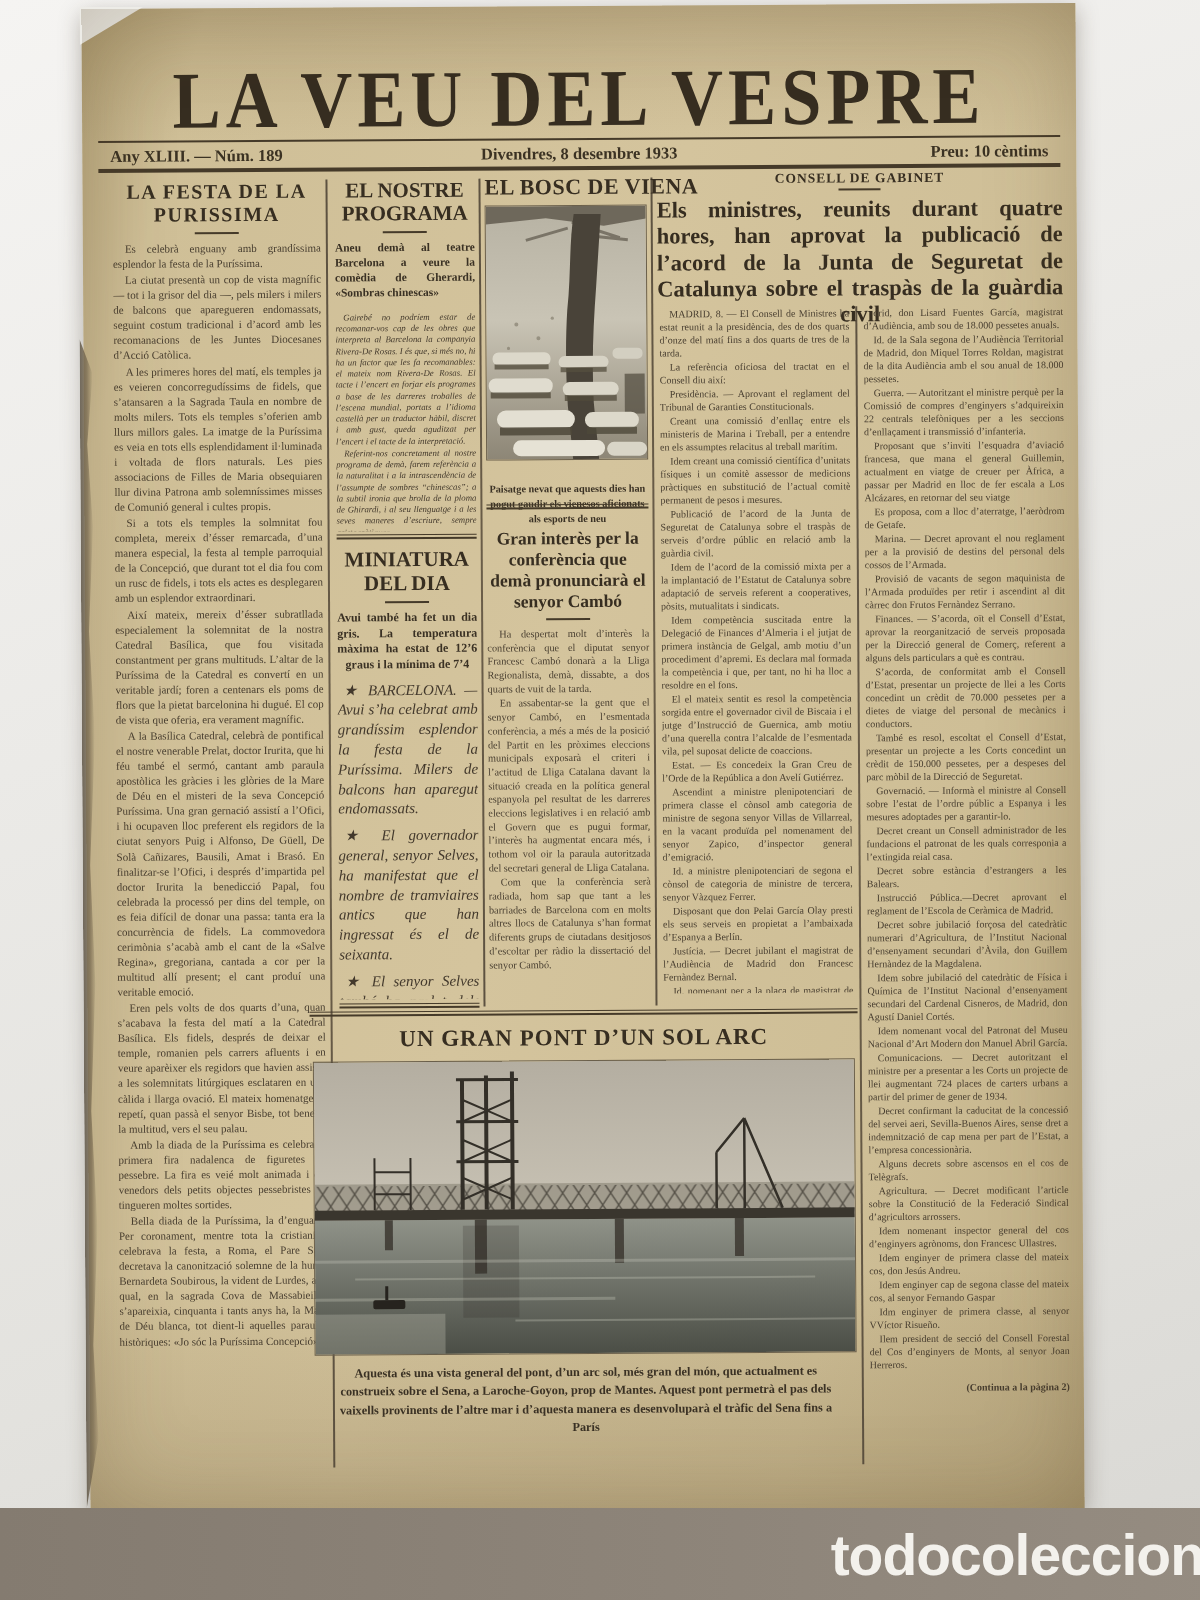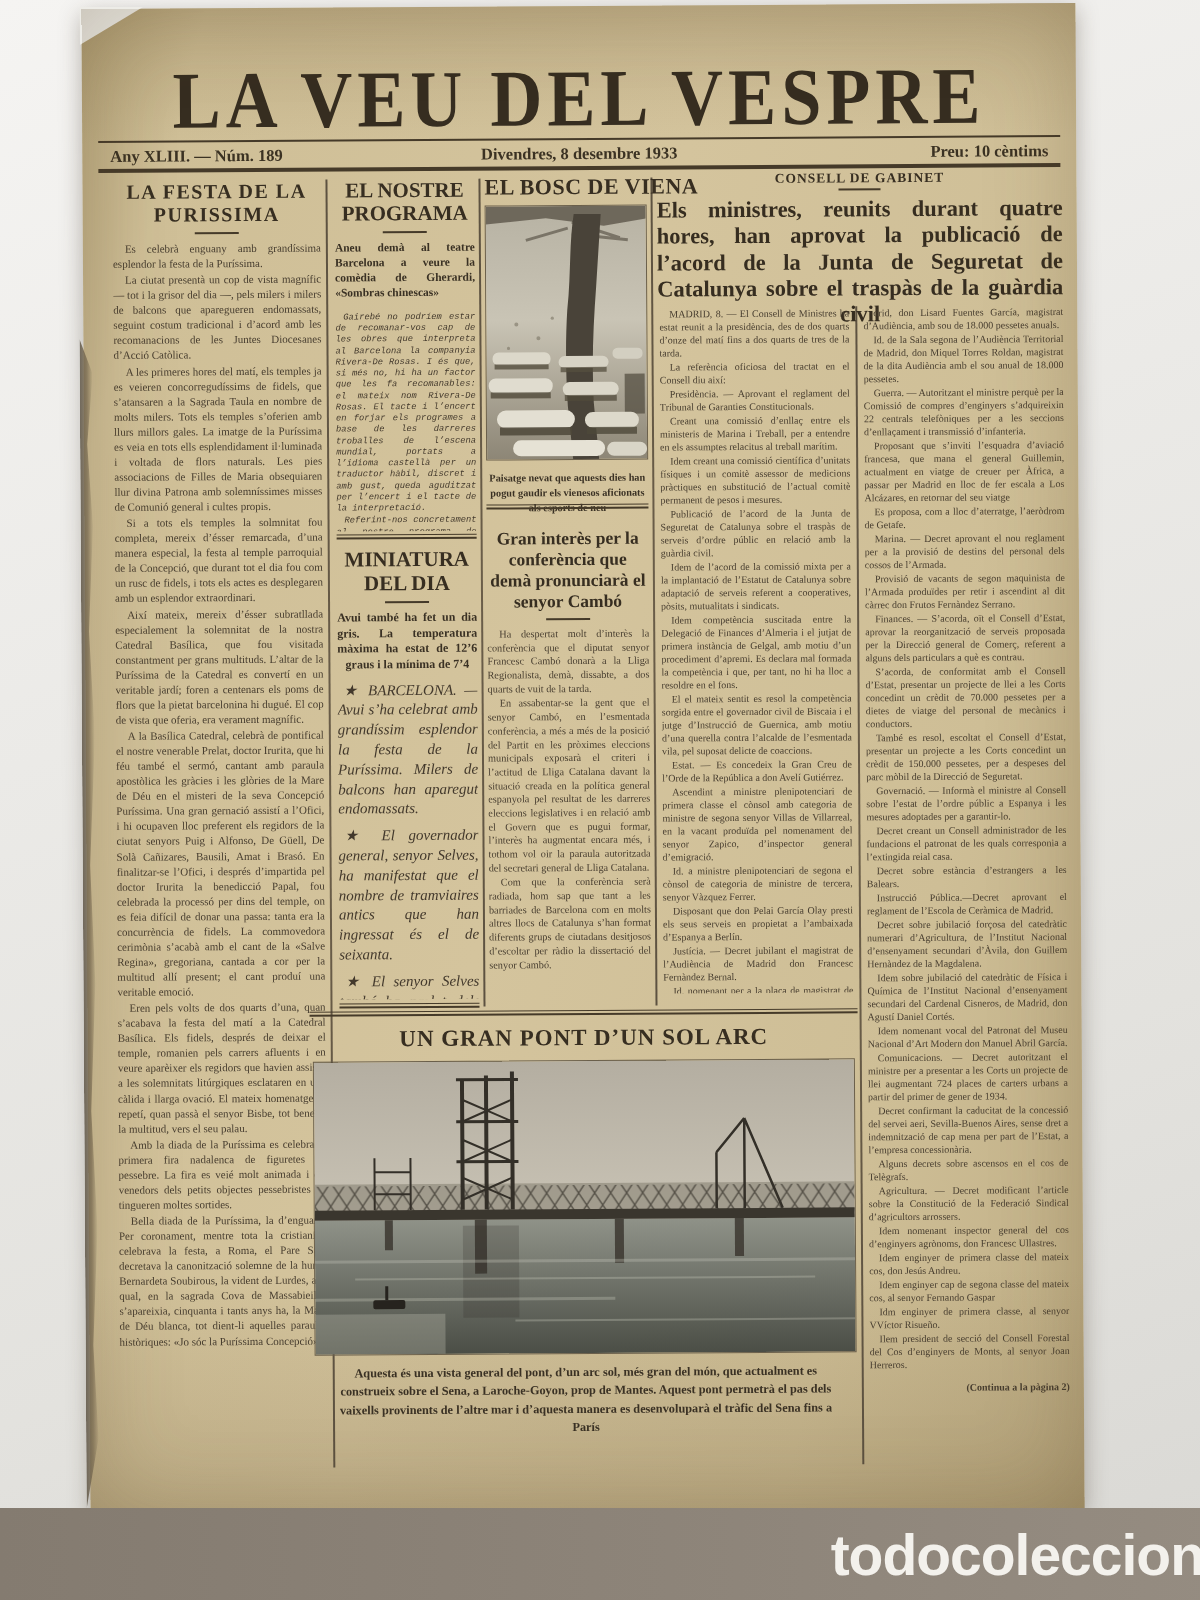--- a/index.html
+++ b/index.html
@@ -37,30 +37,30 @@
   .bodytext p{margin:0 0 1px;text-indent:12px;text-align:justify;}
   
   .col1{position:absolute;left:30px;top:172px;width:208px;height:1292px;overflow:hidden;}
   .col1 h2{font-size:20px;letter-spacing:1.5px;text-align:center;line-height:1.15;}
   .col1 .bodytext{font-size:11px;line-height:1.37;color:#473d2f;}
   .col2a{position:absolute;left:252px;top:172px;width:140px;height:352px;overflow:hidden;}
   .col2a h2{font-size:21px;text-align:center;line-height:1.1;}
   .deck{font-weight:bold;text-align:justify;color:#3a3124;}
   .col2a .deck{font-size:11.5px;line-height:1.3;margin-bottom:12px;}
   .col2a .bodytext{font-size:8.8px;line-height:1.28;font-style:italic;}
-  .col2a .bodytext p{text-indent:8px;font-family:Liberation Mono, monospace;}
+  .col2a .bodytext p{text-indent:8px;}
   .col2b{position:absolute;left:252px;top:540px;width:140px;height:452px;overflow:hidden;}
   .col2b h2{font-size:21px;text-align:center;line-height:1.15;}
   .col2b .deck{font-size:12px;line-height:1.3;text-align:justify;-moz-text-align-last:center;text-align-last:center;margin-bottom:8px;}
   .col2b .items p{margin:0 0 7px;font-style:italic;font-size:15px;line-height:1.32;text-align:justify;text-indent:6px;}
   .col3a{position:absolute;left:402px;top:168px;width:162px;}
   .col3a h3{font-size:22px;letter-spacing:.5px;text-align:center;white-space:nowrap;}
   .photo-frame{margin-top:5px;border:1px solid #6a5f4b;line-height:0;}
   .cap{font-weight:bold;text-align:center;color:#3a3124;}
-  .col3a .cap{font-size:10.3px;line-height:1.45;margin-top:11px;}
+  .col3a .cap{font-size:10.3px;line-height:1.45;margin-top:22px;}
   .col3b{position:absolute;left:402px;top:508px;width:162px;height:470px;overflow:hidden;}
   .col3b h3{font-size:17.5px;line-height:1.2;text-align:center;margin-top:14px;}
   .col3b .bodytext{font-size:10.3px;line-height:1.33;color:#473d2f;}
   .kicker{position:absolute;left:576px;top:166px;width:402px;text-align:center;
           font-weight:bold;font-size:13.5px;letter-spacing:1px;color:#372e21;}
   .kicker-rule{position:absolute;left:756px;top:184px;width:42px;height:2px;background:#453a29;}
   .headline{position:absolute;left:574px;top:192px;width:406px;font-weight:bold;font-size:22.5px;
           line-height:1.17;text-align:justify;-moz-text-align-last:center;text-align-last:center;color:#362d20;}
   .gcolL{position:absolute;left:576px;top:302px;width:190px;height:686px;overflow:hidden;}
   .gcolR{position:absolute;left:780px;top:302px;width:200px;height:1168px;overflow:hidden;}

